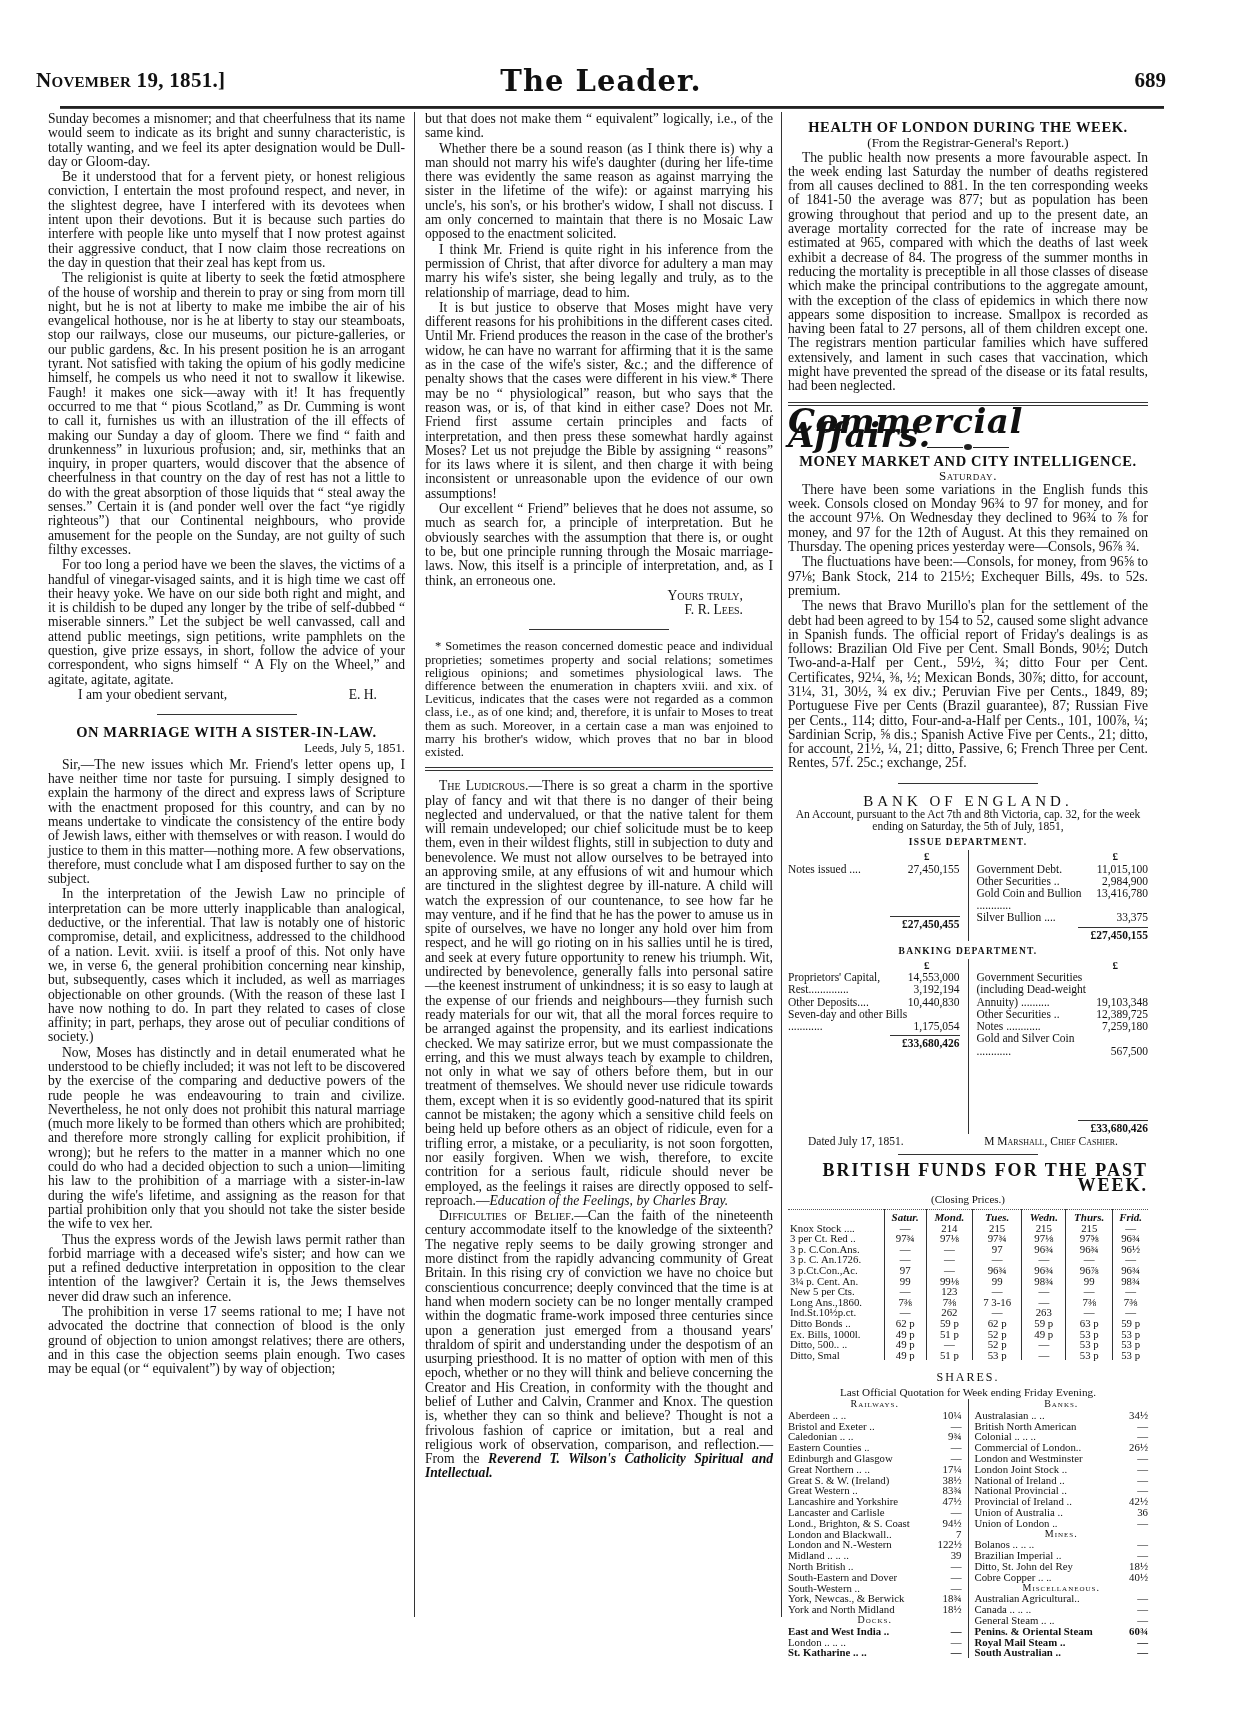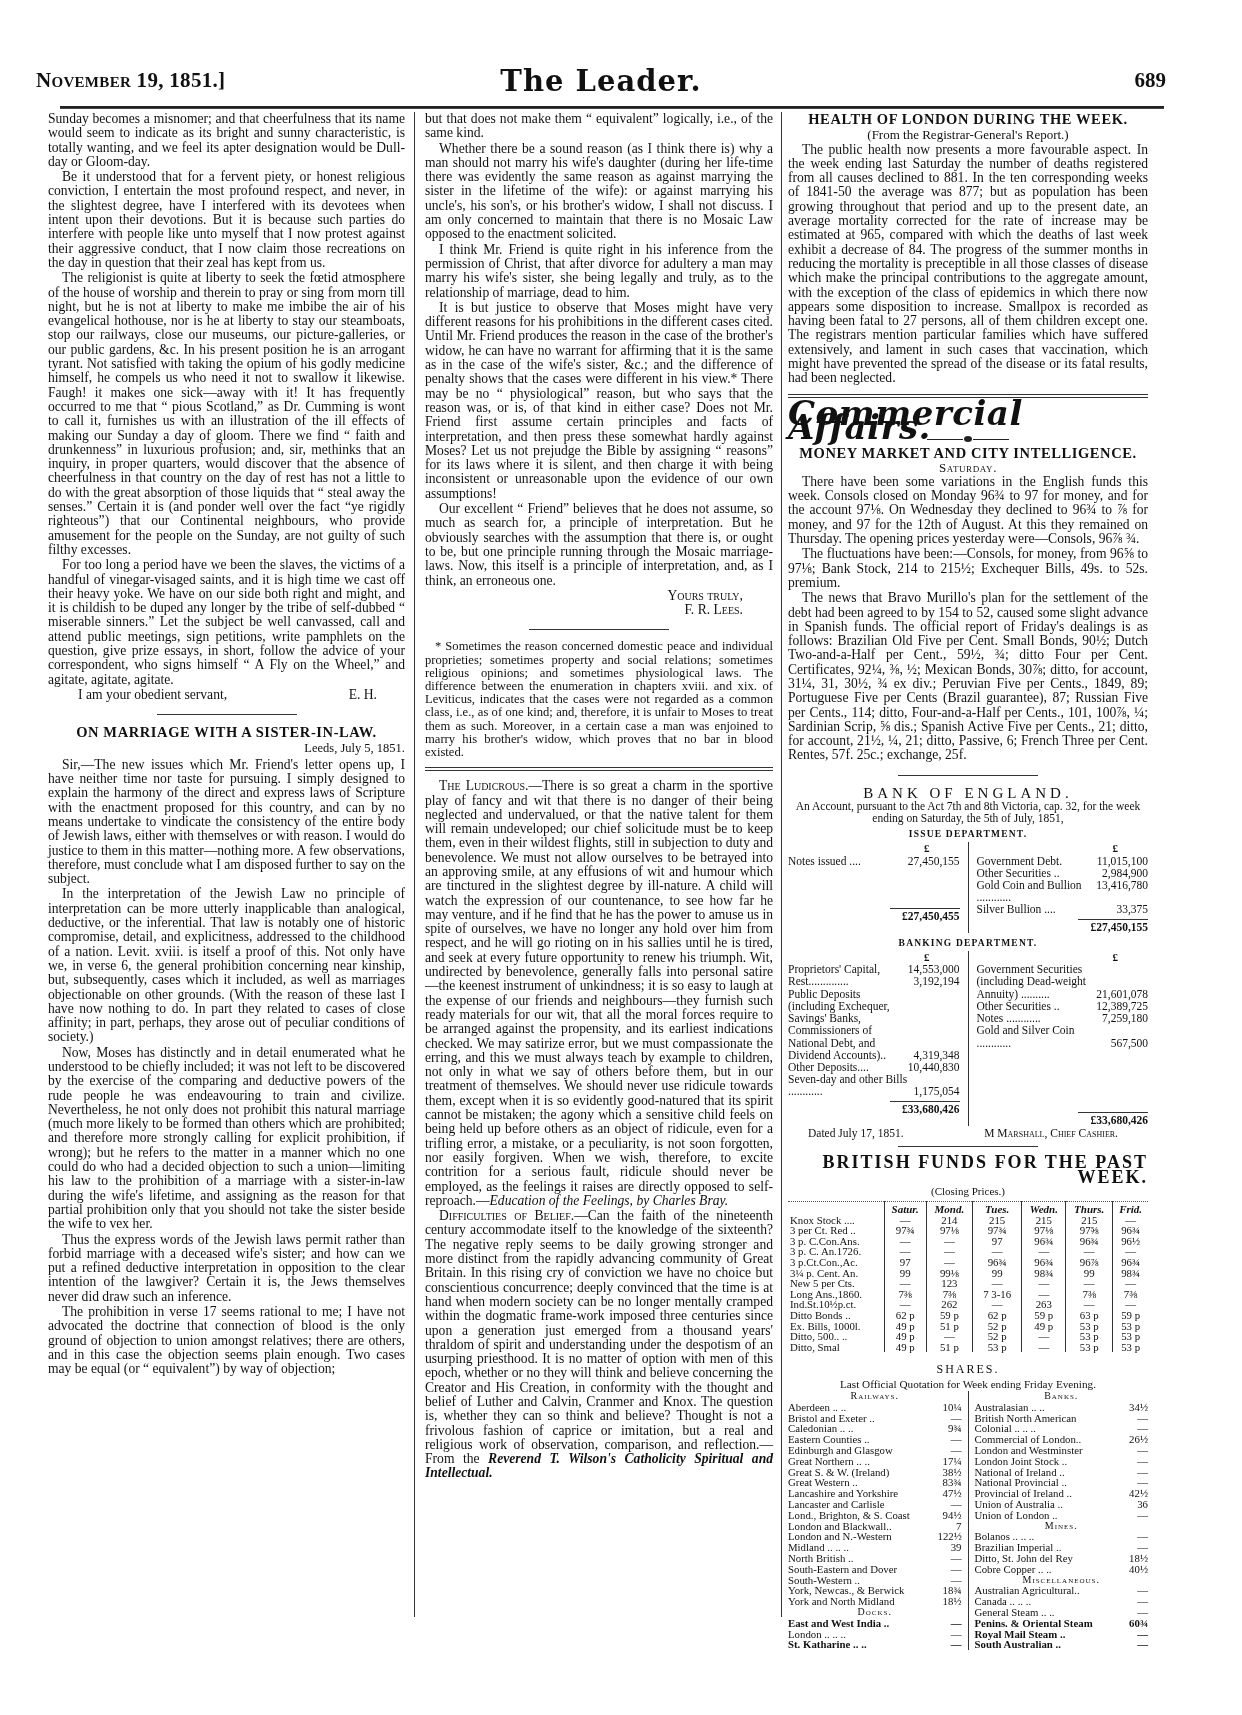--- a/index.html
+++ b/index.html
@@ -117,21 +117,21 @@
   <div class="hr-double"></div>
   <p>
     <span class="sc">The Ludicrous.</span><span>—There is so great a charm in the sportive play of fancy and wit that there is no danger of their being neglected and undervalued, or that the native talent for them will remain undeveloped; our chief solicitude must be to keep them, even in their wildest flights, still in subjection to duty and benevolence. We must not allow ourselves to be betrayed into an approving smile, at any effusions of wit and humour which are tinctured in the slightest degree by ill-nature. A child will watch the expression of our countenance, to see how far he may venture, and if he find that he has the power to amuse us in spite of ourselves, we have no longer any hold over him from respect, and he will go rioting on in his sallies until he is tired, and seek at every future opportunity to renew his triumph. Wit, undirected by benevolence, generally falls into personal satire—the keenest instrument of unkindness; it is so easy to laugh at the expense of our friends and neighbours—they furnish such ready materials for our wit, that all the moral forces require to be arranged against the propensity, and its earliest indications checked. We may satirize error, but we must compassionate the erring, and this we must always teach by example to children, not only in what we say of others before them, but in our treatment of themselves. We should never use ridicule towards them, except when it is so evidently good-natured that its spirit cannot be mistaken; the agony which a sensitive child feels on being held up before others as an object of ridicule, even for a trifling error, a mistake, or a peculiarity, is not soon forgotten, nor easily forgiven. When we wish, therefore, to excite contrition for a serious fault, ridicule should never be employed, as the feelings it raises are directly opposed to self-reproach.—</span><span class="italic">Education of the Feelings, by Charles Bray.</span>
   </p>
   <p>
     <span class="sc">Difficulties of Belief.</span><span>—Can the faith of the nineteenth century accommodate itself to the knowledge of the sixteenth? The negative reply seems to be daily growing stronger and more distinct from the rapidly advancing community of Great Britain. In this rising cry of conviction we have no choice but conscientious concurrence; deeply convinced that the time is at hand when modern society can be no longer mentally cramped within the dogmatic frame-work imposed three centuries since upon a generation just emerged from a thousand years' thraldom of spirit and understanding under the despotism of an usurping priesthood. It is no matter of option with men of this epoch, whether or no they will think and believe concerning the Creator and His Creation, in conformity with the thought and belief of Luther and Calvin, Cranmer and Knox. The question is, whether they can so think and believe? Thought is not a frivolous fashion of caprice or imitation, but a real and religious work of observation, comparison, and reflection.—From the </span><span class="italic" style="font-weight:bold">Reverend T. Wilson's Catholicity Spiritual and Intellectual.</span>
   </p>
 </section>
 
 <section class="col col3">
-  <h2 class="heading" style="margin-top:0">HEALTH OF LONDON DURING THE WEEK.</h2>
+  <h2 class="heading" style="margin-top:8px">HEALTH OF LONDON DURING THE WEEK.</h2>
   <div class="subhead-b">(From the Registrar-General's Report.)</div>
   <p>The public health now presents a more favourable aspect. In the week ending last Saturday the number of deaths registered from all causes declined to 881. In the ten corresponding weeks of 1841-50 the average was 877; but as population has been growing throughout that period and up to the present date, an average mortality corrected for the rate of increase may be estimated at 965, compared with which the deaths of last week exhibit a decrease of 84. The progress of the summer months in reducing the mortality is preceptible in all those classes of disease which make the principal contributions to the aggregate amount, with the exception of the class of epidemics in which there now appears some disposition to increase. Smallpox is recorded as having been fatal to 27 persons, all of them children except one. The registrars mention particular families which have suffered extensively, and lament in such cases that vaccination, which might have prevented the spread of the disease or its fatal results, had been neglected.</p>
   <div class="hr-double"></div>
   <div class="blackletter">Commercial Affairs.</div>
   <div class="ornament">
     <span class="line"></span>
       <span class="dot"></span>
       <span class="line"></span>
   </div>
   <h2 class="heading" style="margin:0">MONEY MARKET AND CITY INTELLIGENCE.</h2>
@@ -185,41 +185,37 @@
     <div>
       <div class="pound">£</div>
       <div class="acct-row">
           <span class="l">Proprietors' Capital,</span>
           <span class="r">14,553,000</span>
         </div>
       <div class="acct-row">
           <span class="l">Rest..............</span>
           <span class="r">3,192,194</span>
         </div>
-      <div class="acct-row" style="align-items:flex-end">
-          <span class="l">Public Deposits (including Exchequer, Savings' Banks, Commissioners of National Debt, and Dividend Accounts)..</span>
-          <span class="r">4,319,348</span>
-        </div>
       <div class="acct-row">
           <span class="l">Other Deposits....</span>
           <span class="r">10,440,830</span>
         </div>
       <div class="acct-row" style="align-items:flex-end">
           <span class="l">Seven-day and other Bills ............</span>
           <span class="r">1,175,054</span>
         </div>
       <div class="total-rule"></div>
       <div class="total">£33,680,426</div>
     </div>
     <div class="sep"></div>
     <div>
       <div class="pound">£</div>
       <div class="acct-row" style="align-items:flex-end">
           <span class="l">Government Securities (including Dead-weight Annuity) ..........</span>
-          <span class="r">21,601,078</span>
+          <span class="r">19,103,348</span>
         </div>
       <div class="acct-row">
           <span class="l">Other Securities ..</span>
           <span class="r">12,389,725</span>
         </div>
       <div class="acct-row">
           <span class="l">Notes ............</span>
           <span class="r">7,259,180</span>
         </div>
       <div class="acct-row" style="align-items:flex-end">

